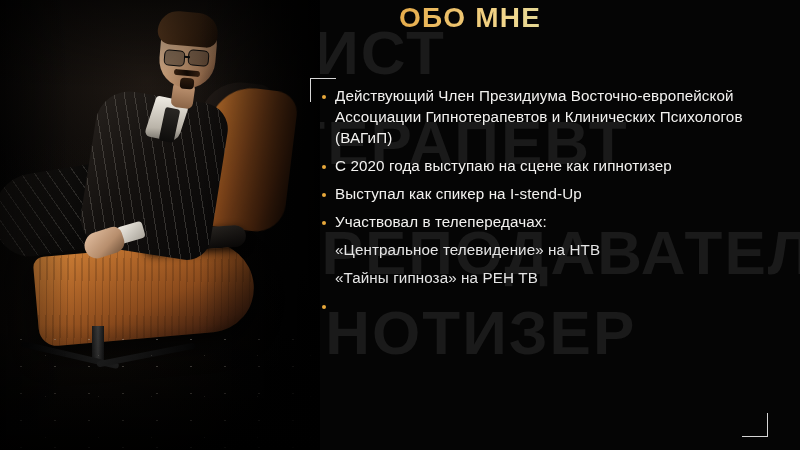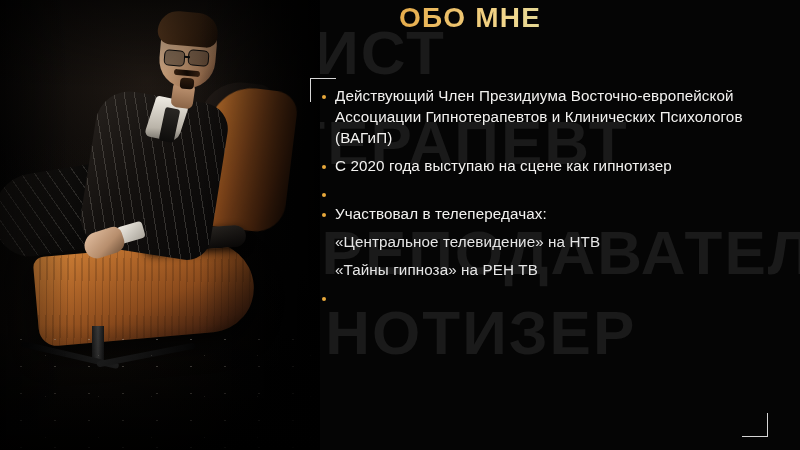--- a/index.html
+++ b/index.html
@@ -366,20 +366,21 @@
     </div>
 
     <div class="bullet-row">
       <span class="dot"></span>
       <span class="bullet-text">С 2020 года выступаю на сцене как гипнотизер</span>
     </div>
 
 
     <div class="bullet-row">
       <span class="dot"></span>
+      <span class="bullet-text">Выступал как спикер на I-stend-Up</span>
     </div>
 
     <div class="bullet-row">
       <span class="dot"></span>
       <span class="bullet-text">Участвовал в телепередачах:</span>
     </div>
 
     <div class="sub-row">
       <span class="sub-text">«Центральное телевидение» на НТВ</span>
     </div>

